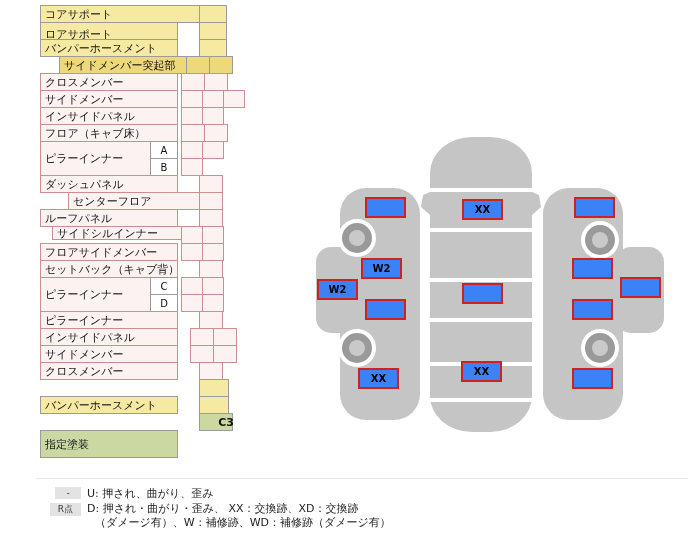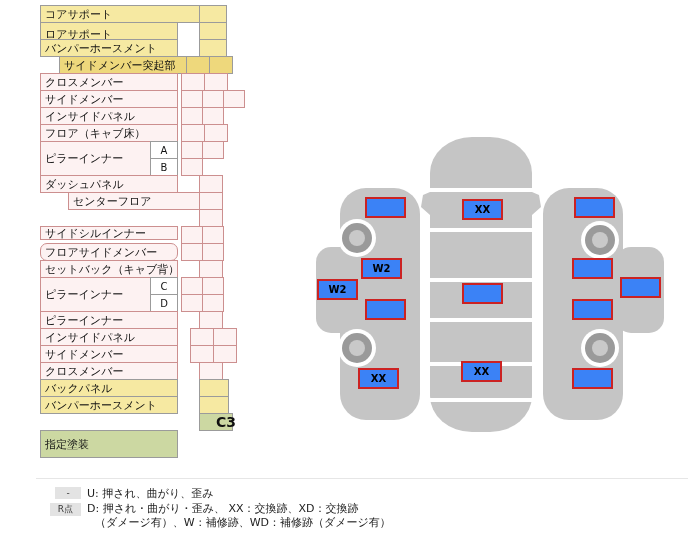--- a/index.html
+++ b/index.html
@@ -11,21 +11,21 @@
 
   #table-area { position:absolute; left:40px; top:5px; width:260px; height:455px; z-index:2; }
   .plabel { position:absolute; display:flex; align-items:center; font-size:11px; padding-left:4px;
             white-space:nowrap; overflow:hidden; color:#111; }
   .t-yellow  { background:var(--yellow-bg);      border:1px solid var(--gray-border); }
   .t-yellow2 { background:var(--yellow-dark-bg); border:1px solid var(--gray-border); }
   .t-pink    { background:var(--pink-bg);        border:1px solid var(--pink-border); }
   .t-green   { background:var(--green-bg);       border:1px solid var(--gray-border); }
   .letter-cell { position:absolute; background:#fff; border:1px solid var(--gray-border);
                  font-size:10px; display:flex; align-items:center; justify-content:center; color:#111; }
-  .ccell { position:absolute; font-size:14px; font-weight:bold; display:flex; align-items:center;
+  .ccell { position:absolute; font-size:11px; font-weight:bold; display:flex; align-items:center;
            justify-content:center; color:#111;padding-left:20px; }
 
   #markers { position:absolute; left:0; top:0; width:692px; height:535px; z-index:5; }
   .marker { position:absolute; width:41px; height:21px; background:#3b82f6;
             border:2px solid var(--marker-border); font-weight:bold; font-size:10px;
             display:flex; align-items:center; justify-content:center; color:#000; }
 
   #divider { position:absolute; left:36px; top:478px; width:652px; height:1px; background:#e6e6e6; z-index:2; }
 
   #legend { position:absolute; left:0; top:0; z-index:3; }
@@ -103,25 +103,26 @@
       <div class="plabel t-pink" style="top: 136px; left: 0px; width: 111px; height: 35px;">ピラーインナー</div>
       <div class="letter-cell" style="top: 136px; left: 110px; width: 28px; height: 18px;">A</div>
       <div class="ccell t-pink" style="top: 136px; left: 141px; width: 22px; height: 18px;"></div>
       <div class="ccell t-pink" style="top: 136px; left: 162px; width: 22px; height: 18px;"></div>
       <div class="letter-cell" style="top: 153px; left: 110px; width: 28px; height: 18px;">B</div>
       <div class="ccell t-pink" style="top: 153px; left: 141px; width: 22px; height: 18px;"></div>
       <div class="plabel t-pink" style="top: 170px; left: 0px; width: 138px; height: 18px;">ダッシュパネル</div>
       <div class="ccell t-pink" style="top: 170px; left: 159px; width: 24px; height: 18px;"></div>
       <div class="plabel t-pink" style="top: 187px; left: 0px; width: 138px; height: 18px; margin-left: 28px;">センターフロア</div>
       <div class="ccell t-pink" style="top: 187px; left: 159px; width: 24px; height: 18px;"></div>
+      <div class="plabel t-pink" style="top: 204px; left: 0px; width: 138px; height: 18px;">ルーフパネル</div>
       <div class="ccell t-pink" style="top: 204px; left: 159px; width: 24px; height: 18px;"></div>
-      <div class="plabel t-pink" style="top: 221px; left: 0px; width: 138px; height: 14px;">サイドシルインナー</div>
+      <div class="plabel t-pink" style="top: 221px; left: 12px; width: 138px; height: 14px;">サイドシルインナー</div>
       <div class="ccell t-pink" style="top: 221px; left: 141px; width: 22px; height: 18px;"></div>
       <div class="ccell t-pink" style="top: 221px; left: 162px; width: 22px; height: 18px;"></div>
-      <div class="plabel t-pink" style="top: 238px; left: 0px; width: 138px; height: 18px; border-radius: 7px;">フロアサイドメンバー</div>
+      <div class="plabel t-pink" style="top: 238px; left: 0px; width: 138px; height: 18px;">フロアサイドメンバー</div>
       <div class="ccell t-pink" style="top: 238px; left: 141px; width: 22px; height: 18px;"></div>
       <div class="ccell t-pink" style="top: 238px; left: 162px; width: 22px; height: 18px;"></div>
       <div class="plabel t-pink" style="top: 255px; left: 0px; width: 138px; height: 18px;">セットバック（キャブ背）</div>
       <div class="ccell t-pink" style="top: 255px; left: 159px; width: 24px; height: 18px;"></div>
       <div class="plabel t-pink" style="top: 272px; left: 0px; width: 111px; height: 35px;">ピラーインナー</div>
       <div class="letter-cell" style="top: 272px; left: 110px; width: 28px; height: 18px;">C</div>
       <div class="ccell t-pink" style="top: 272px; left: 141px; width: 22px; height: 18px;"></div>
       <div class="ccell t-pink" style="top: 272px; left: 162px; width: 22px; height: 18px;"></div>
       <div class="letter-cell" style="top: 289px; left: 110px; width: 28px; height: 18px;">D</div>
       <div class="ccell t-pink" style="top: 289px; left: 141px; width: 22px; height: 18px;"></div>
@@ -129,21 +130,20 @@
       <div class="plabel t-pink" style="top: 306px; left: 0px; width: 138px; height: 18px;">ピラーインナー</div>
       <div class="ccell t-pink" style="top: 306px; left: 159px; width: 24px; height: 18px;"></div>
       <div class="plabel t-pink" style="top: 323px; left: 0px; width: 138px; height: 18px;">インサイドパネル</div>
       <div class="ccell t-pink" style="top: 323px; left: 150px; width: 24px; height: 18px;"></div>
       <div class="ccell t-pink" style="top: 323px; left: 173px; width: 24px; height: 18px;"></div>
       <div class="plabel t-pink" style="top: 340px; left: 0px; width: 138px; height: 18px;">サイドメンバー</div>
       <div class="ccell t-pink" style="top: 340px; left: 150px; width: 24px; height: 18px;"></div>
       <div class="ccell t-pink" style="top: 340px; left: 173px; width: 24px; height: 18px;"></div>
       <div class="plabel t-pink" style="top: 357px; left: 0px; width: 138px; height: 18px;">クロスメンバー</div>
       <div class="ccell t-pink" style="top: 357px; left: 159px; width: 24px; height: 18px;"></div>
-      <div class="plabel t-yellow" style="top: 374px; left: 0px; width: 138px; height: 18px;">バックパネル</div>
       <div class="ccell t-yellow" style="top: 374px; left: 159px; width: 30px; height: 18px;"></div>
       <div class="plabel t-yellow" style="top: 391px; left: 0px; width: 138px; height: 18px;">バンパーホースメント</div>
       <div class="ccell t-yellow" style="top: 391px; left: 159px; width: 30px; height: 18px;"></div>
       <div class="ccell t-green" style="top: 408px; left: 159px; width: 34px; height: 18px;">C3</div>
       <div class="plabel t-green" style="top: 425px; left: 0px; width: 138px; height: 28px;">指定塗装</div>
     </div>
 
   <div id="markers">
       <div class="marker" style="left: 365px; top: 197px;"></div>
       <div class="marker" style="left: 361px; top: 258px;">W2</div>

